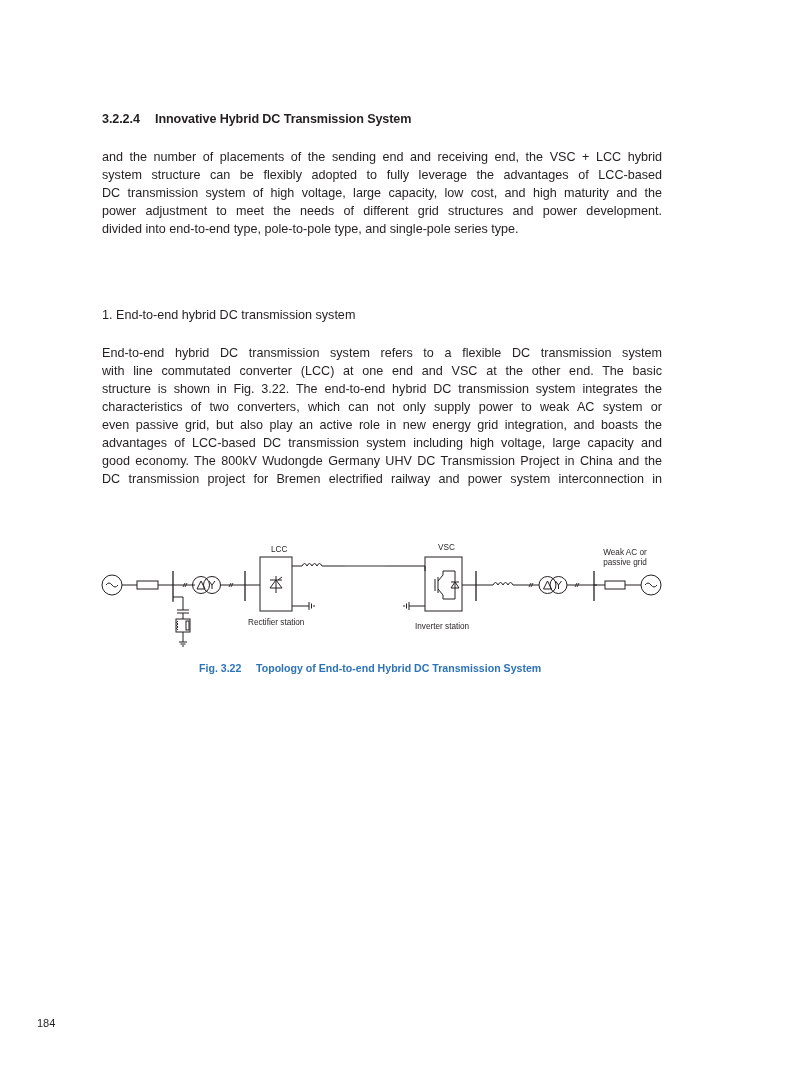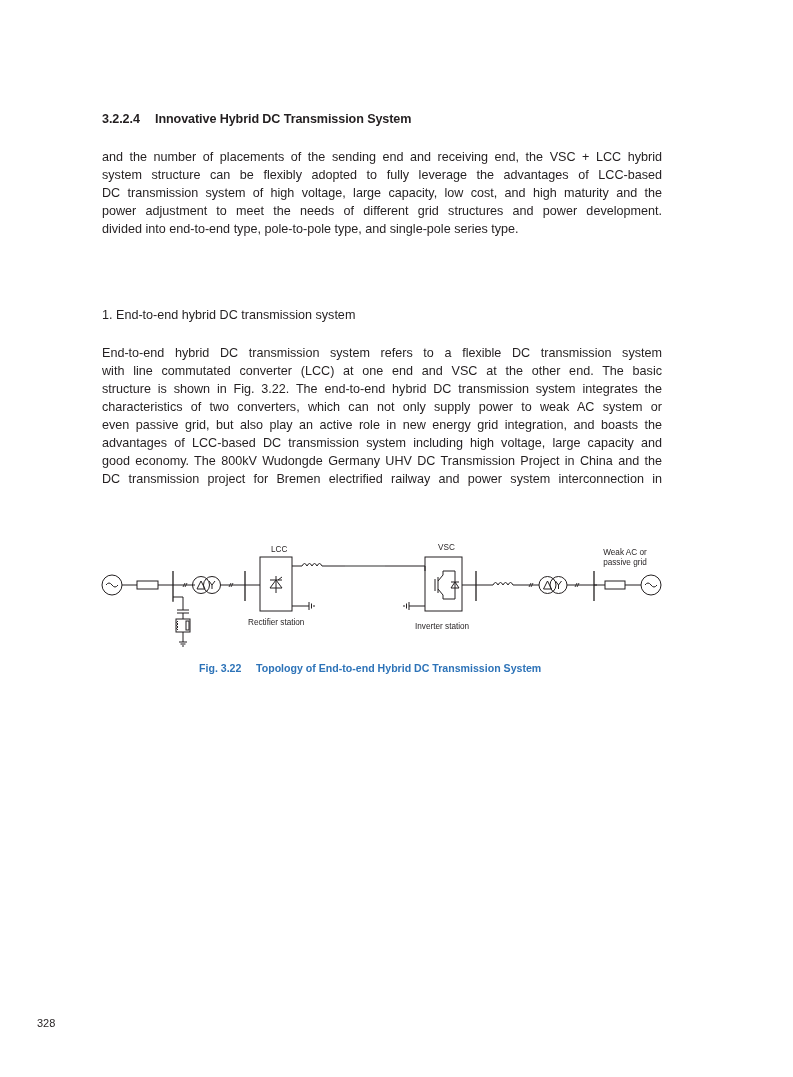--- a/index.html
+++ b/index.html
@@ -254,13 +254,13 @@
   <div class="fig-label" style="left:505px; top:13px; text-align:center; width:50px;">
     <div>Weak AC or</div>
     <div>passive grid</div>
   </div>
 </div>
 
 <div class="fig-caption">
   <span class="num">Fig. 3.22</span><span>Topology of End-to-end Hybrid DC Transmission System</span>
 </div>
 
-<div class="page-number">328</div>
+<div class="page-number">184</div>
 
 </body></html>

